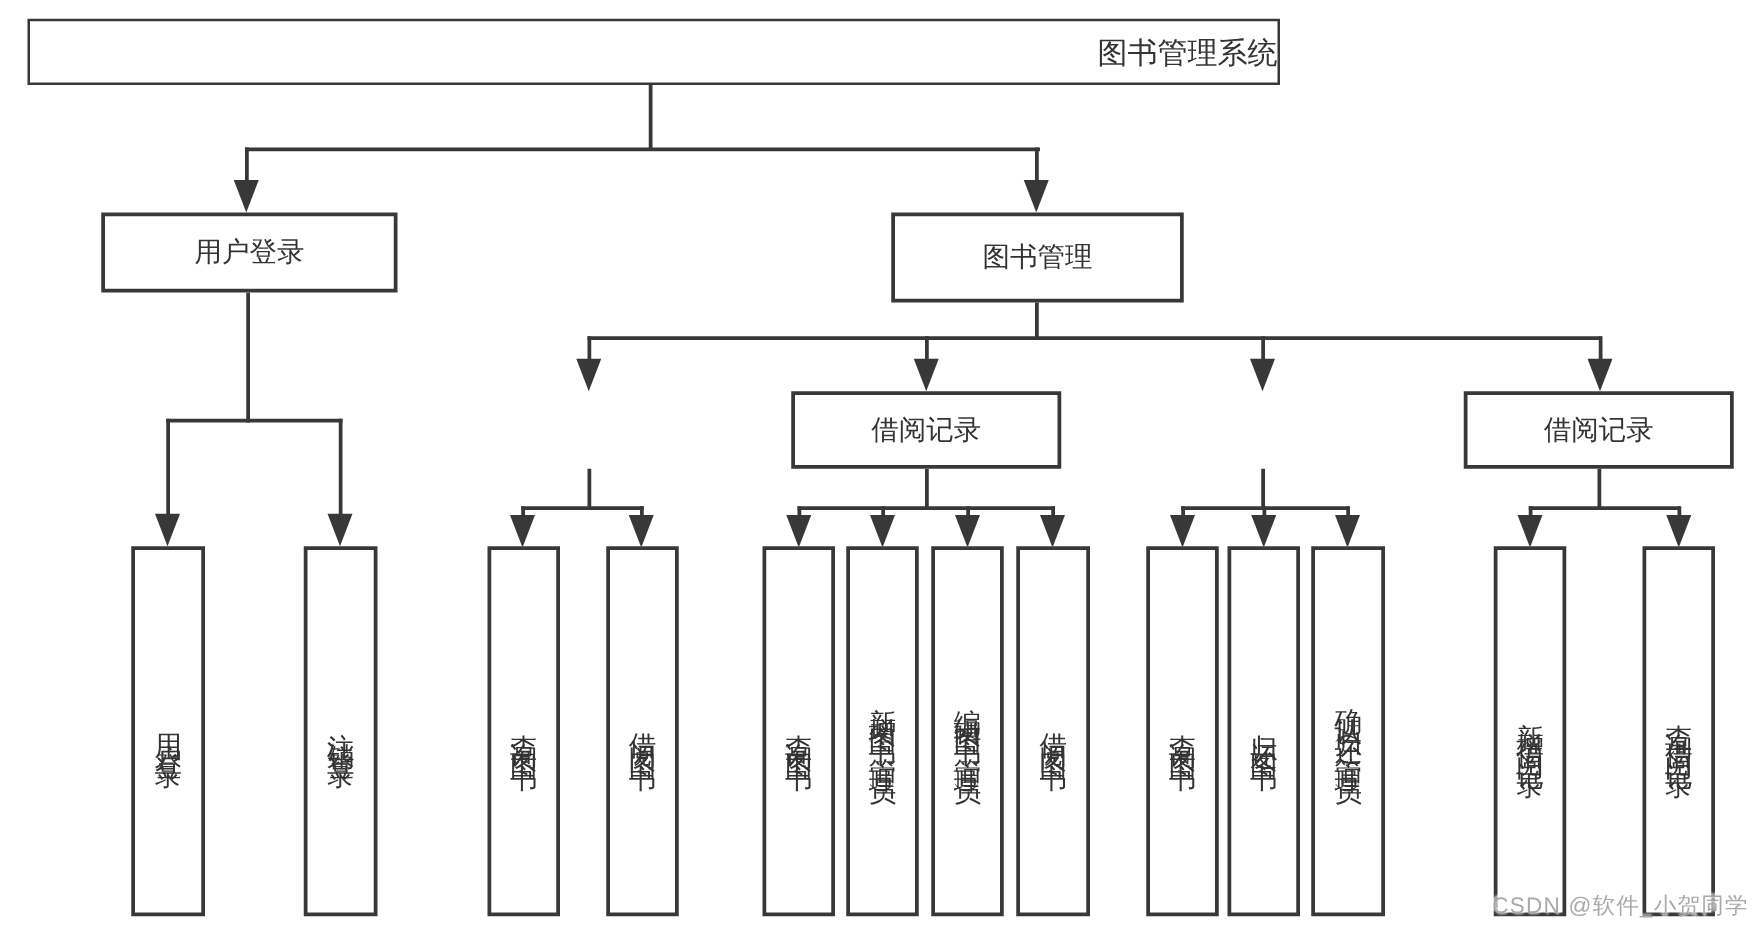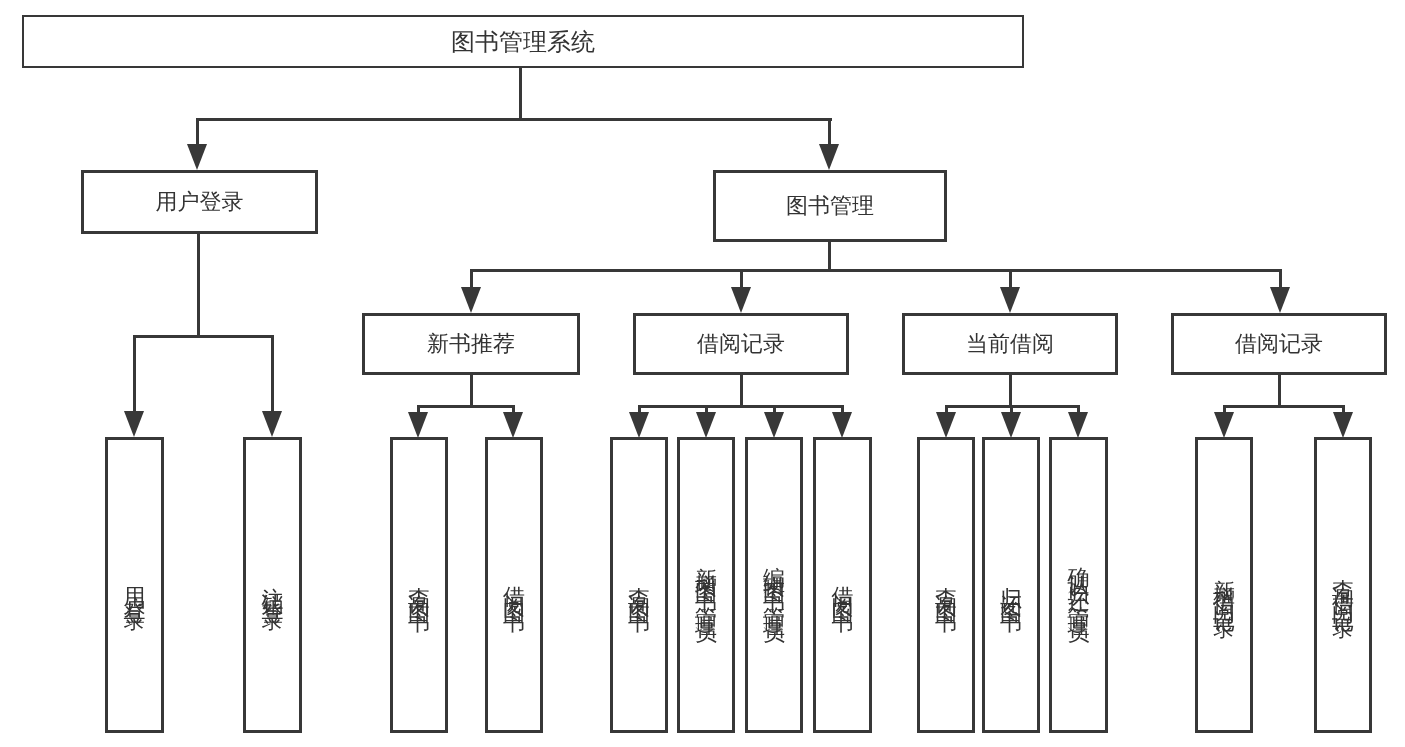--- a/index.html
+++ b/index.html
@@ -16,21 +16,21 @@
     overflow:hidden;
   }
   .node{
     position:absolute;
     background:#ffffff;
     border:3px solid var(--line);
     box-sizing:border-box;
     display:flex;align-items:center;justify-content:center;
     z-index:2;
   }
-  .node.top{border-width:2px;font-size:24px;}
+  .node.top{border-width:2px;font-size:24px;justify-content:flex-end;}
   .node.h{font-size:22px;}
   .node.v{font-size:22px;}
   .node.v .vtxt{
     writing-mode:vertical-rl;
     text-orientation:mixed;
     letter-spacing:8px;
     line-height:1;
     white-space:nowrap;
   }
   .vl{position:absolute;width:3px;background:var(--line);z-index:1;}
@@ -85,28 +85,22 @@
   <div class="hl" style="left:470px;top:269px;width:811px"></div>
   <div class="vl" style="left:470px;top:269px;height:20px"></div>
   <div class="ar" style="left:461px;top:287px"></div>
   <div class="vl" style="left:740px;top:269px;height:20px"></div>
   <div class="ar" style="left:731px;top:287px"></div>
   <div class="vl" style="left:1009px;top:269px;height:20px"></div>
   <div class="ar" style="left:1000px;top:287px"></div>
   <div class="vl" style="left:1279px;top:269px;height:20px"></div>
   <div class="ar" style="left:1270px;top:287px"></div>
 
-  <div class="node h" style="left:362px;top:313px;width:218px;height:62px">
-    <span>新书推荐</span>
-  </div>
   <div class="node h" style="left:633px;top:313px;width:216px;height:62px">
     <span>借阅记录</span>
-  </div>
-  <div class="node h" style="left:902px;top:313px;width:216px;height:62px">
-    <span>当前借阅</span>
   </div>
   <div class="node h" style="left:1171px;top:313px;width:216px;height:62px">
     <span>借阅记录</span>
   </div>
 
   <div class="vl" style="left:470px;top:375px;height:33px"></div>
   <div class="hl" style="left:417px;top:405px;width:98px"></div>
   <div class="vl" style="left:417px;top:405px;height:10px"></div>
   <div class="ar" style="left:408px;top:412px"></div>
   <div class="vl" style="left:512px;top:405px;height:10px"></div>
@@ -176,14 +170,15 @@
     <span class="vtxt">确认归还（管理员）</span>
   </div>
 
   <div class="node v" style="left:1195px;top:437px;width:58px;height:296px">
     <span class="vtxt">新增借阅记录</span>
   </div>
   <div class="node v" style="left:1314px;top:437px;width:58px;height:296px">
     <span class="vtxt">查询借阅记录</span>
   </div>
 
+  <div id="watermark">CSDN @软件_小贺同学</div>
 
 </div>
 
 </body></html>

